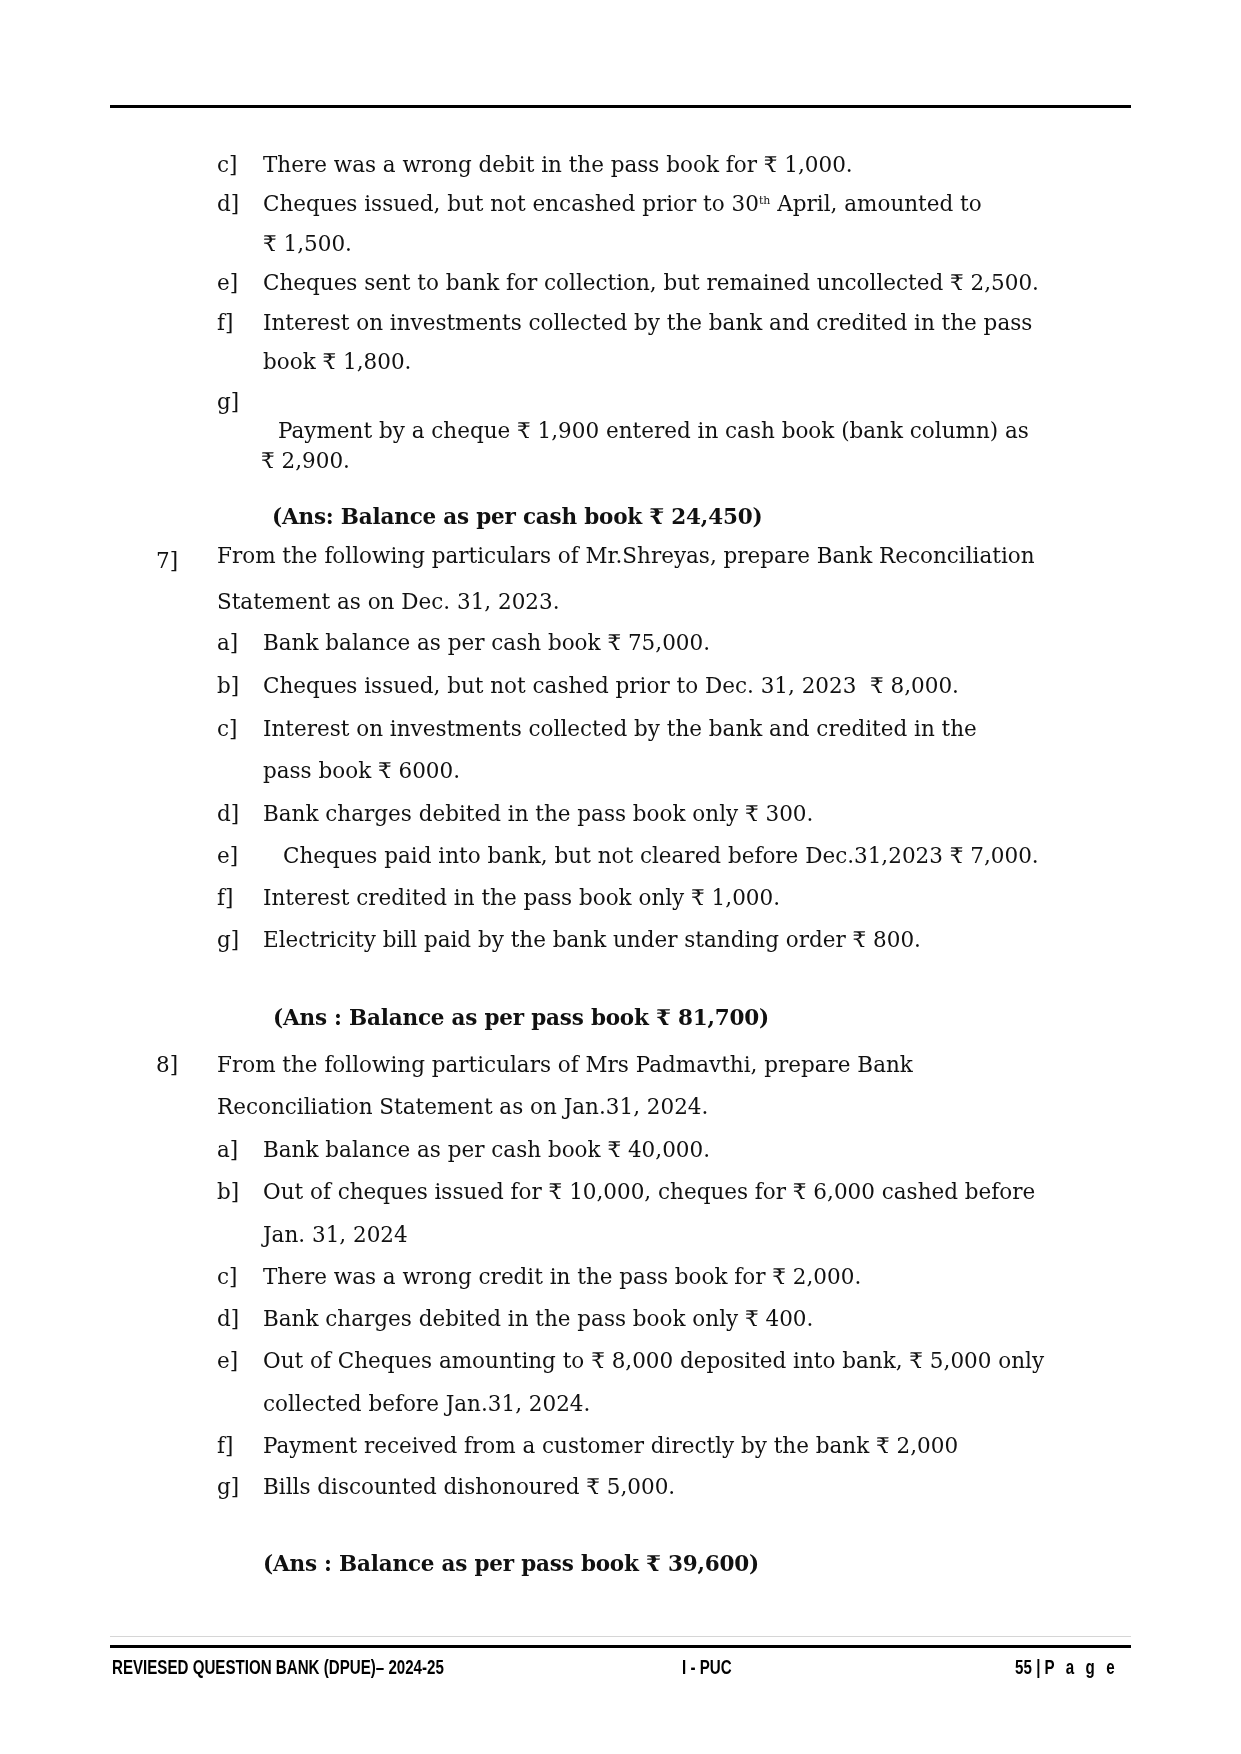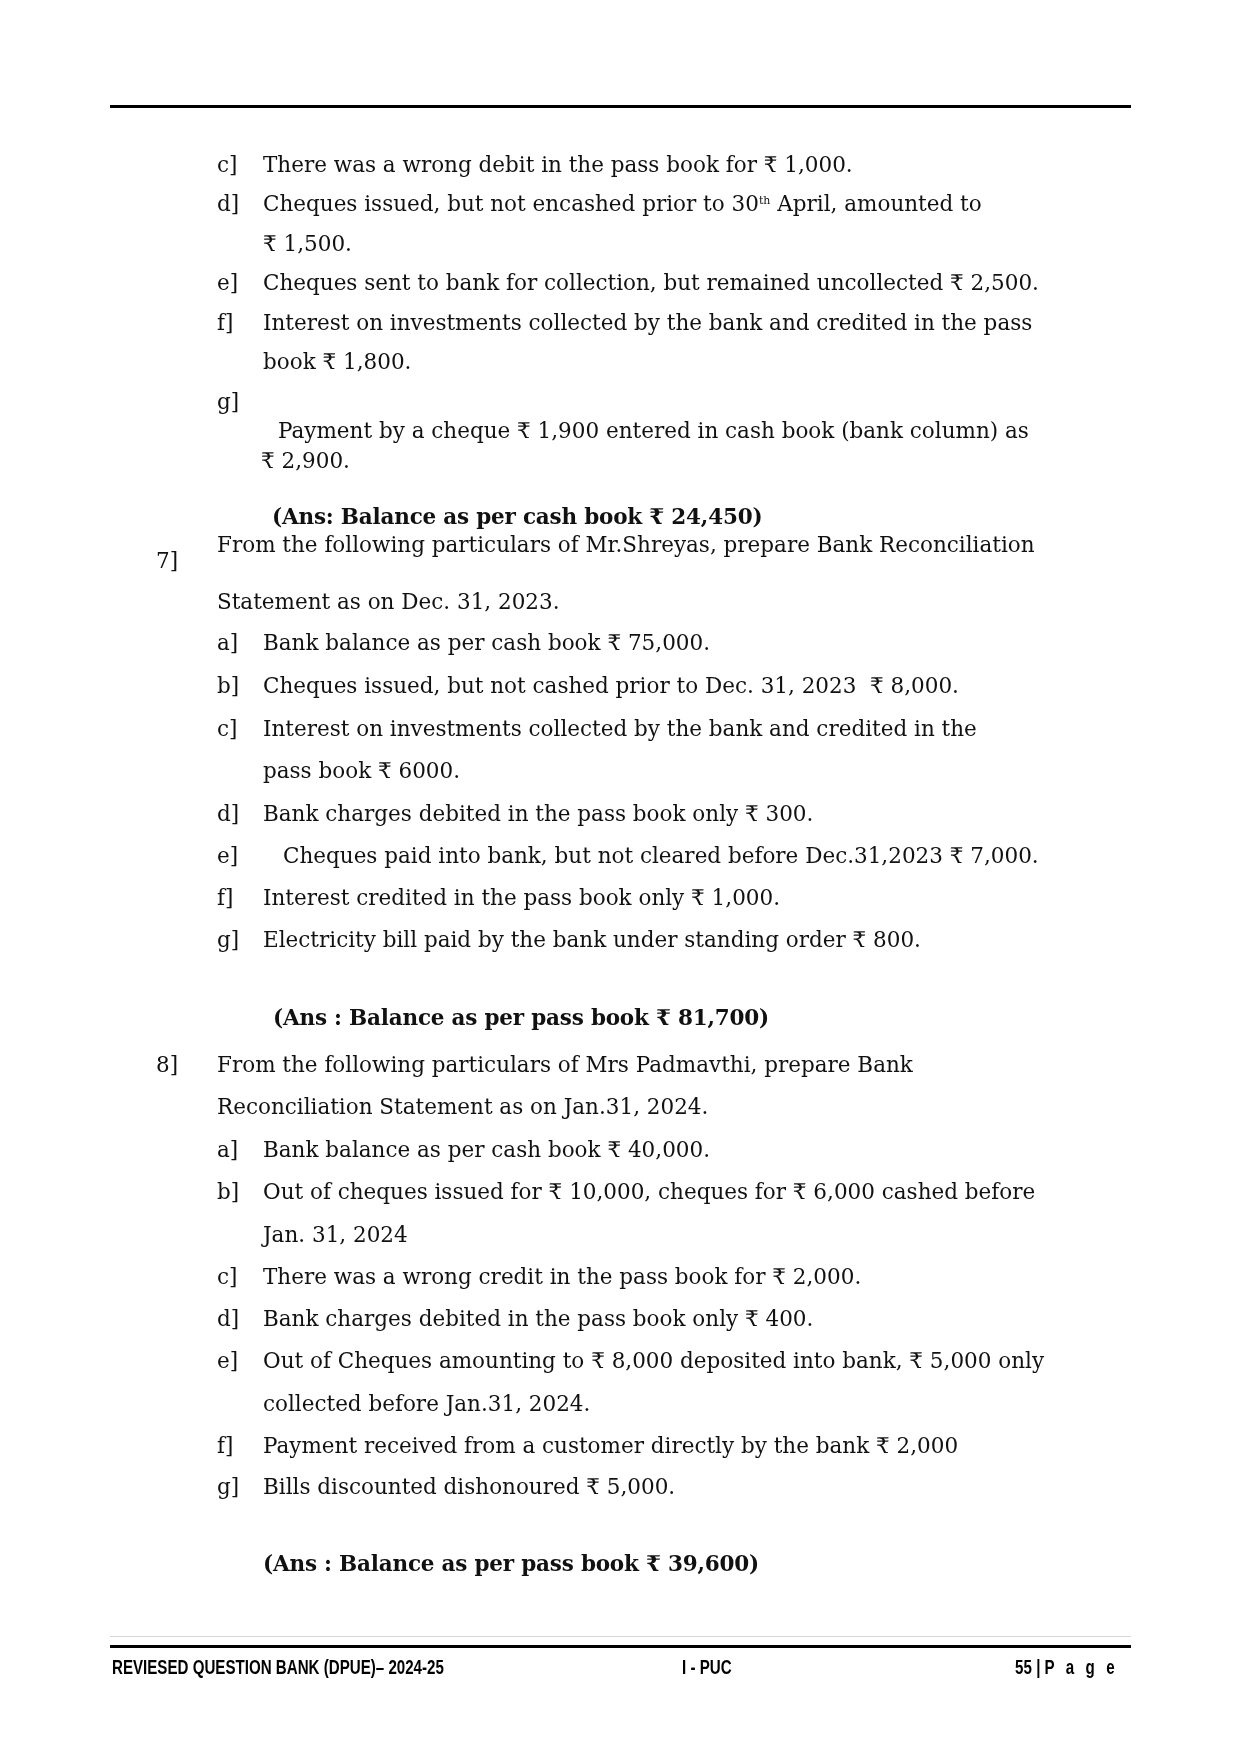--- a/index.html
+++ b/index.html
@@ -54,21 +54,21 @@
 
     <span class="line" style="left: 217px; top: 389px; white-space: pre;">g]</span>
     <span class="line" style="left: 278px; top: 389px; white-space: pre; margin-top: 29px;">Payment by a cheque ₹ 1,900 entered in cash book (bank column) as</span>
     <span class="line" style="left: 261px; top: 428px; white-space: pre; margin-top: 20px;">₹ 2,900.</span>
 
     <span class="line bold" style="left: 272px; top: 468px; white-space: pre;">(Ans: Balance as per cash book ₹ 24,450)</span>
   </div>
 
   <div>
     <span class="line" style="left: 156px; top: 548px; white-space: pre;">7]</span>
-    <span class="line" style="left: 217px; top: 532px; white-space: pre;">From the following particulars of Mr.Shreyas, prepare Bank Reconciliation</span>
+    <span class="line" style="left: 217px; top: 543px; white-space: pre;">From the following particulars of Mr.Shreyas, prepare Bank Reconciliation</span>
     <span class="line" style="left: 217px; top: 589px; white-space: pre;">Statement as on Dec. 31, 2023.</span>
 
     <span class="line" style="left: 217px; top: 630px; white-space: pre;">a]</span>
     <span class="line" style="left: 263px; top: 630px; white-space: pre;">Bank balance as per cash book ₹ 75,000.</span>
 
     <span class="line" style="left: 217px; top: 673px; white-space: pre;">b]</span>
     <span class="line" style="left: 263px; top: 673px; white-space: pre;">Cheques issued, but not cashed prior to Dec. 31, 2023  ₹ 8,000.</span>
 
     <span class="line" style="left: 217px; top: 716px; white-space: pre;">c]</span>
     <span class="line" style="left: 263px; top: 716px; white-space: pre;">Interest on investments collected by the bank and credited in the</span>

